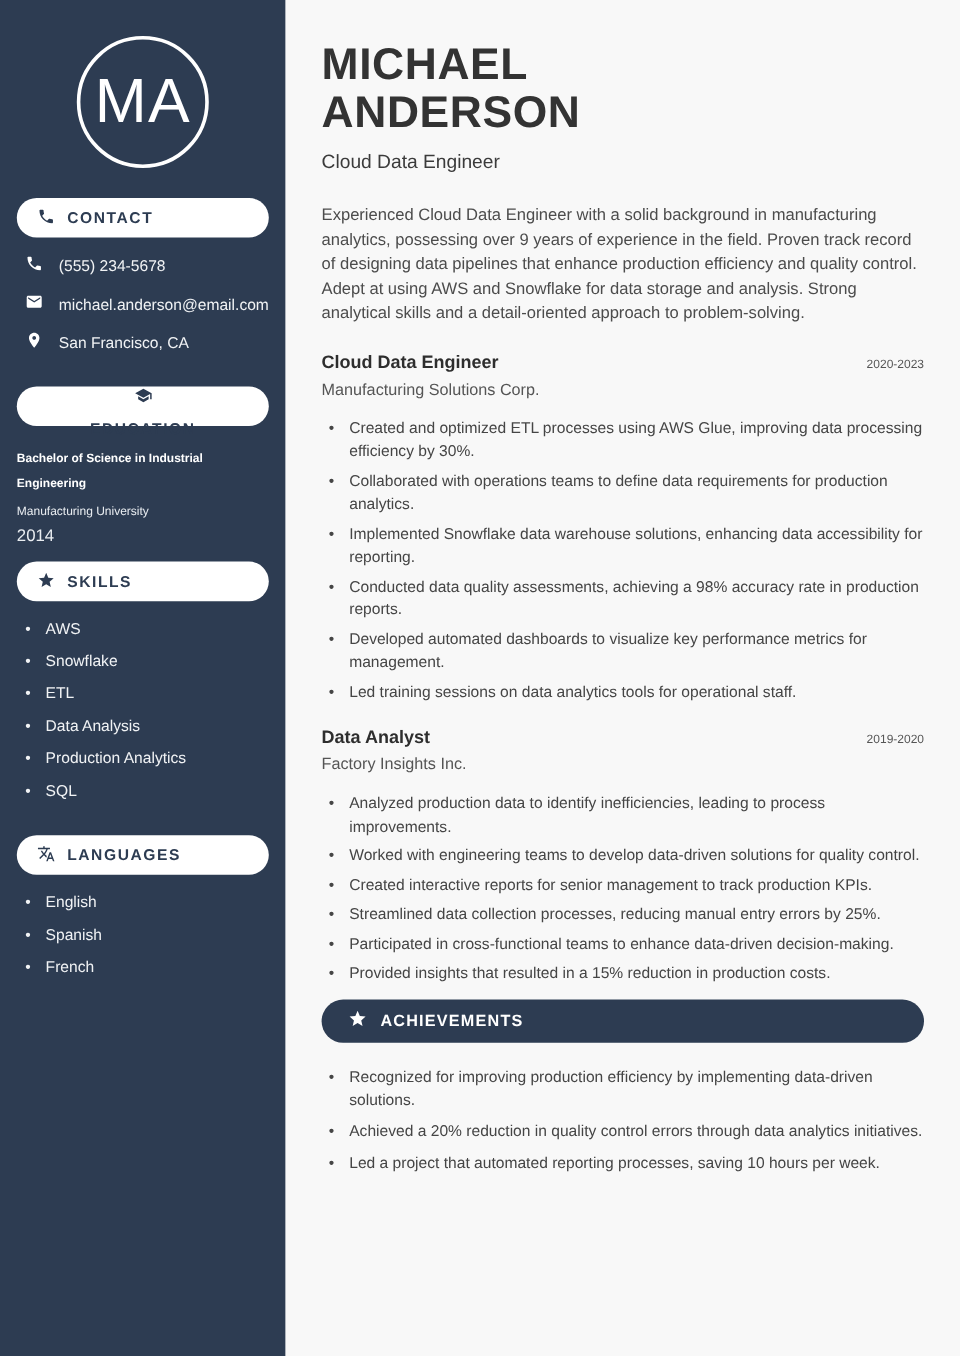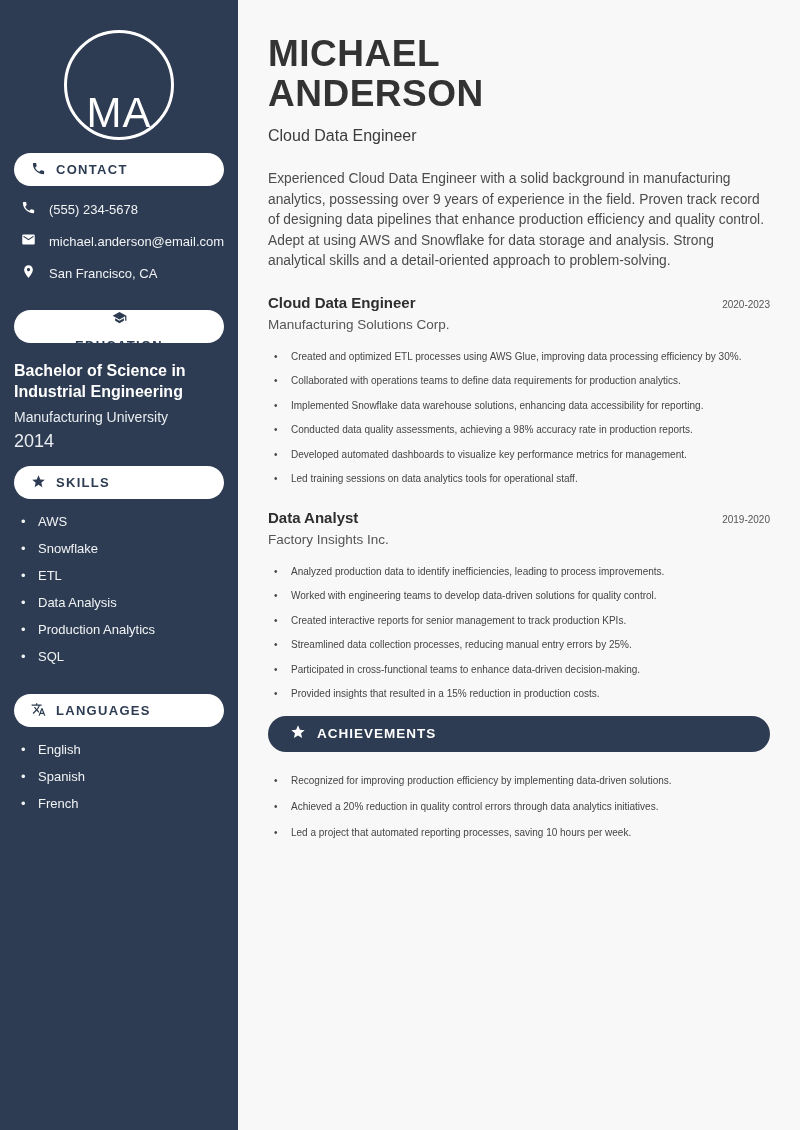--- a/index.html
+++ b/index.html
@@ -16,49 +16,49 @@
     width:238px; min-width:238px;
     background:#2d3c52;
     color:#fff;
     padding:0 14px;
   }
   .avatar {
     width:110px; height:110px;
     border:3px solid #fff;
     border-radius:50%;
     margin:30px auto 0;
-    display:flex; align-items:flex-end; justify-content:center;
-    font-size:42px; letter-spacing:1px; color:#fff;
+    display:flex; align-items:center; justify-content:center;
+    font-size:52px; letter-spacing:1px; color:#fff;
   }
   .side-pill {
     background:#fff;
     color:#2d3c52;
     border-radius:17px;
     height:33px;
     display:flex; align-items:center; gap:10px;
     padding:0 17px;
     font-weight:bold; font-size:13px; letter-spacing:1.3px;
   }
   .side-pill svg { width:15px; height:15px; fill:#2d3c52; flex:none; }
-  .pill-contact   { margin-top:13px;align-items:center; }
+  .pill-contact   { margin-top:25px;align-items:center; }
   .pill-education { margin-top:28px;flex-direction:column; }
   .pill-skills    { margin-top:14px; }
   .pill-languages { margin-top:30px; }
 
   .contact-rows { margin-top:6px; }
   .contact-row {
     display:flex; align-items:center; gap:13px;
     margin-top:14px; padding-left:7px;
     font-size:13px; color:#f1f3f5;
   }
   .contact-row svg { width:15px; height:15px; fill:#fff; flex:none; }
 
-  .edu-degree { font-weight:bold; font-size:16px; line-height:21px; margin-top:17px; color:#fff; }
-  .edu-school { font-size:14px; margin-top:7px; color:#e9edf1; }
-  .edu-year   { font-size:18px; margin-top:6px; color:#e9edf1; }
+  .edu-degree { font-weight:bold; font-size:10px; line-height:21px; margin-top:17px; color:#fff; }
+  .edu-school { font-size:10px; margin-top:7px; color:#e9edf1; }
+  .edu-year   { font-size:14px; margin-top:6px; color:#e9edf1; }
 
   .side-list { list-style:none; margin-top:15px; padding-left:7px; }
   .side-list li {
     font-size:13px; color:#f1f3f5;
     margin-bottom:12px;
     position:relative; padding-left:17px;
   }
   .side-list li::before { content:"•"; position:absolute; left:0; color:#f1f3f5; }
 
   
@@ -87,21 +87,21 @@
 
   .job { margin-top:22px; }
   .job + .job { margin-top:20px; }
   .job-head { display:flex; justify-content:space-between; align-items:baseline; }
   .job-title { font-size:15px; font-weight:bold; color:#2e2e2e; }
   .job-dates { font-size:10px; color:#555; }
   .job-company { font-size:13.5px; color:#555; margin-top:6px; }
 
   .bullets { list-style:none; margin-top:15px; padding-left:6px; }
   .bullets li {
-    font-size:10px; line-height:19.5px; color:#454545;
+    font-size:13px; line-height:19.5px; color:#454545;
     margin-bottom:5px;
     position:relative; padding-left:17px;
   }
   .bullets li::before { content:"•"; position:absolute; left:0; color:#454545; }
   .bullets.achv { margin-top:19px; }
   .bullets.achv li { margin-bottom:6.5px; }
 </style>
 </head>
 <body>
 

